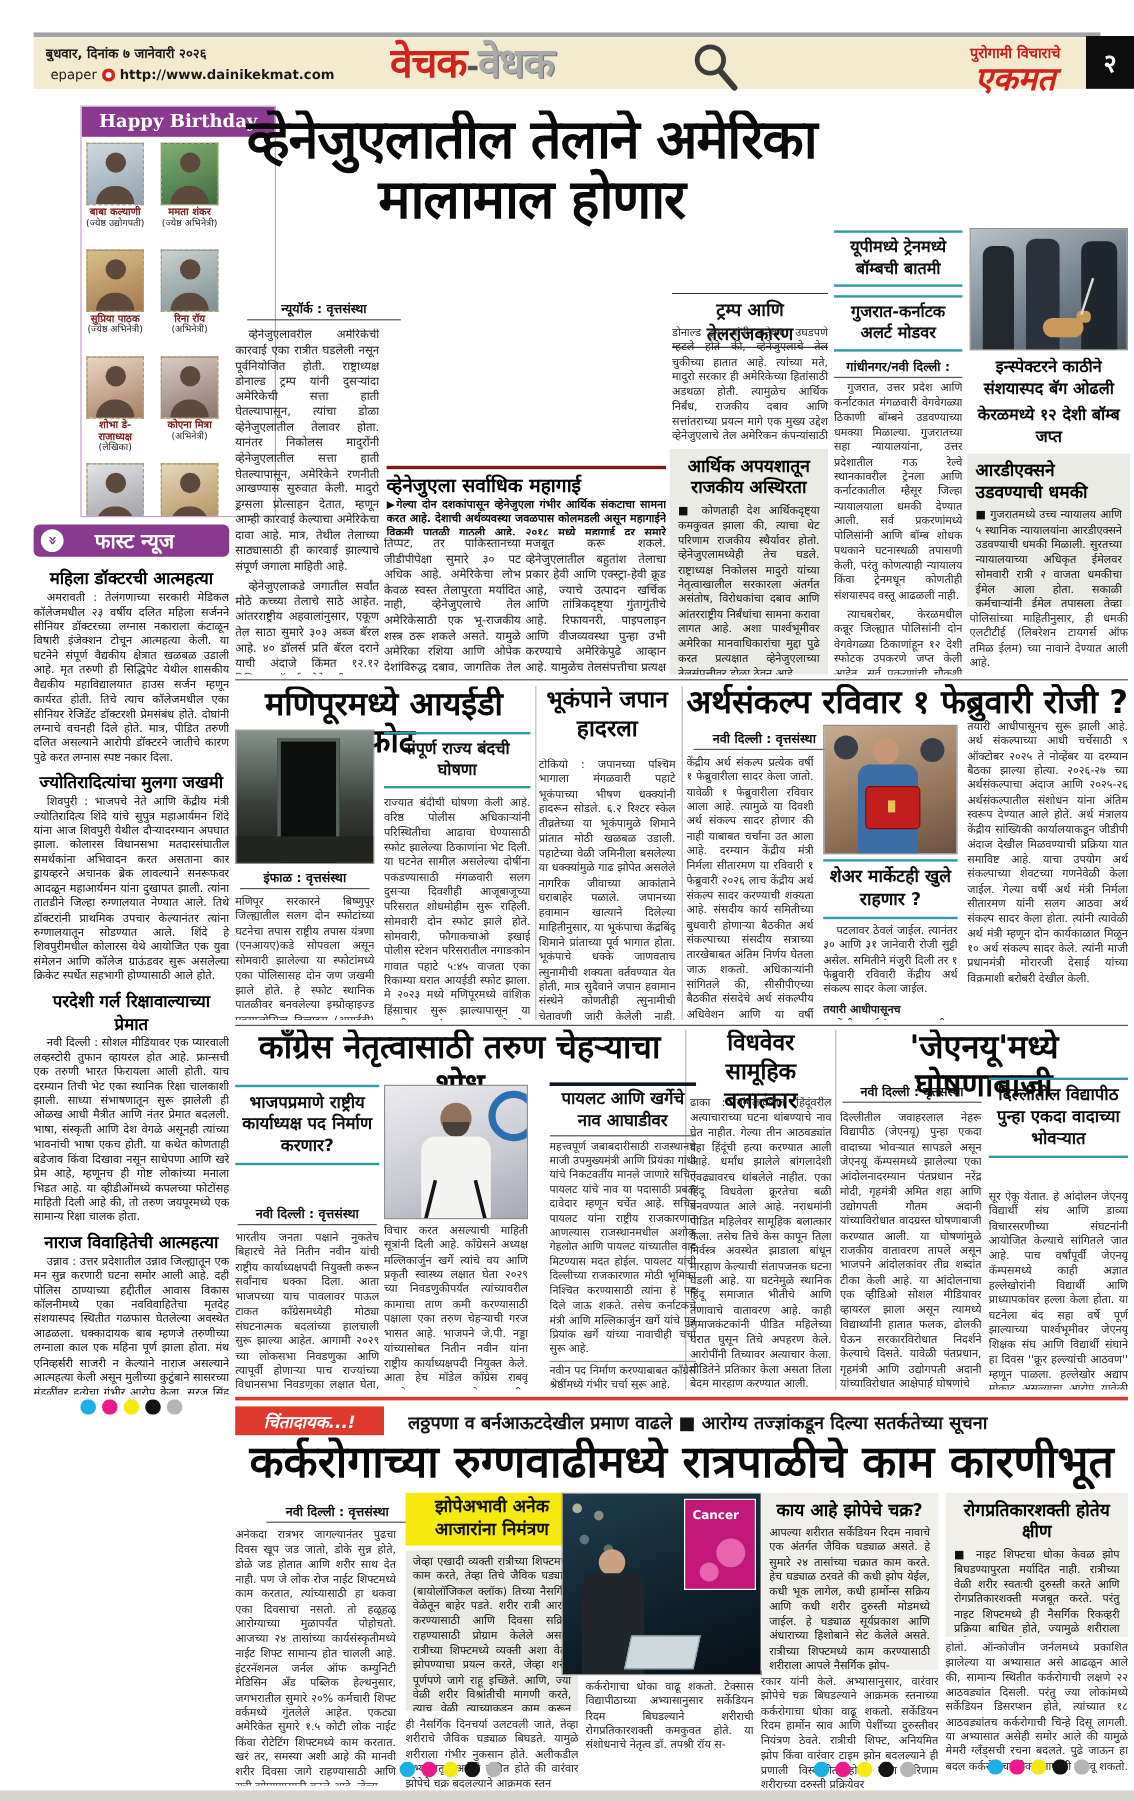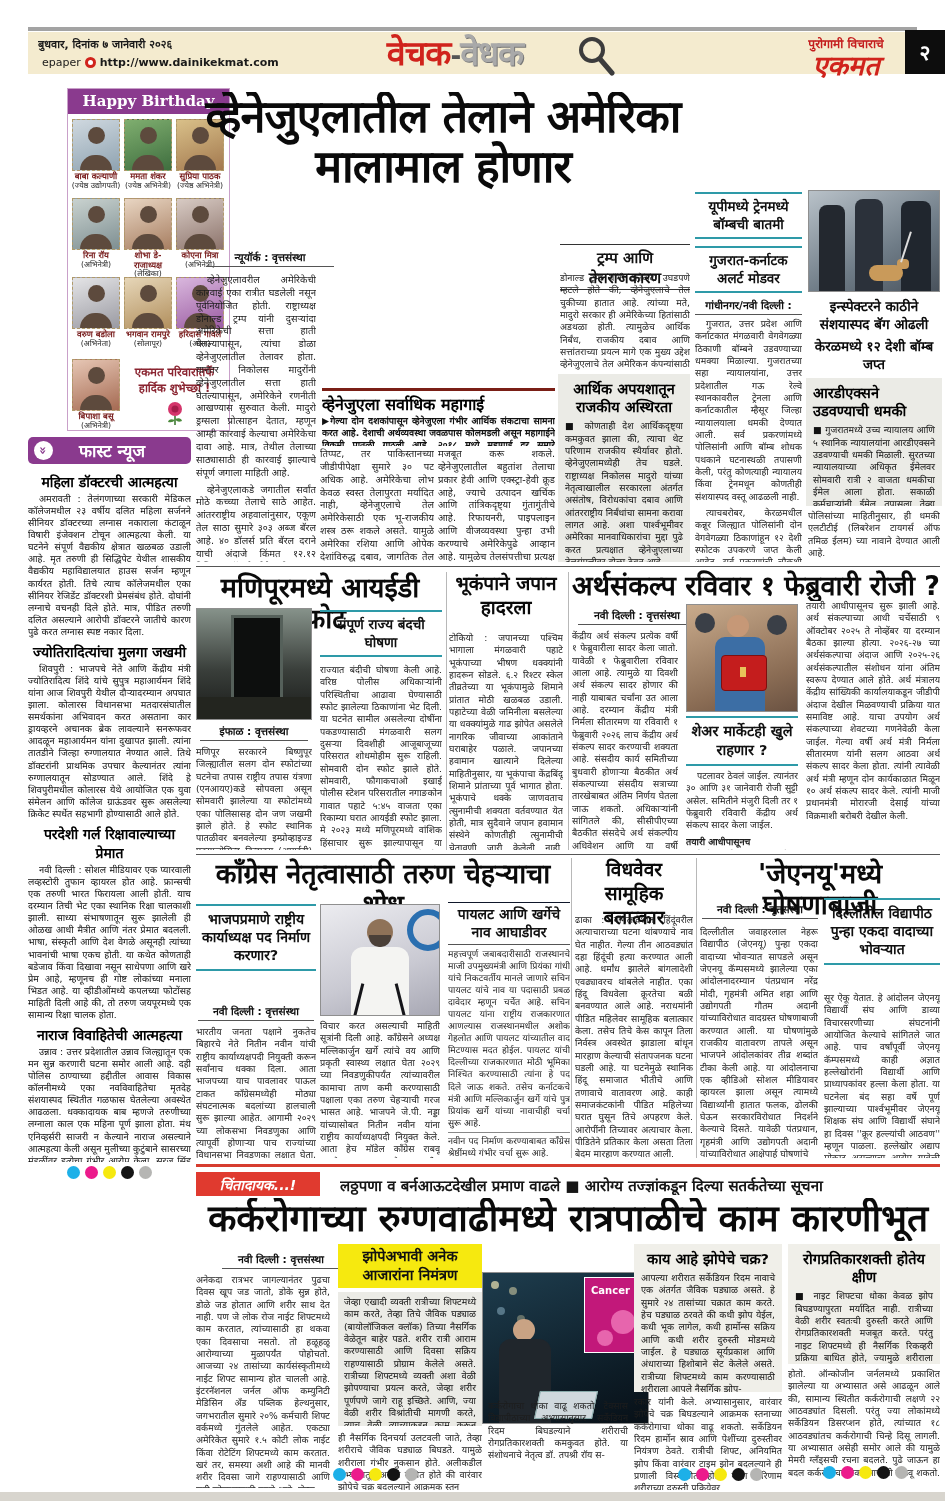--- a/index.html
+++ b/index.html
@@ -11,34 +11,34 @@
   .hr{position:absolute;height:1px;background:#555;}
   .vr{position:absolute;width:1px;background:#b8b8b8;}
   
   .mast-gray{background:#a3a3a3;}
   .mast-band{background:#f4ebcf;}
   .date-line{font-size:11px;font-weight:bold;color:#1a1a1a;}
   .epaper{font-size:11px;color:#1a1a1a;display:flex;align-items:center;gap:4px;}
   .epaper b{font-weight:bold;}
   .ep-icon{width:11px;height:11px;border-radius:50%;background:#d0231c;display:inline-block;position:relative;}
   .ep-icon:after{content:"";position:absolute;left:3px;top:3px;width:5px;height:5px;border-radius:50%;background:#fff;}
-  .mast-title{text-align:center;font-weight:bold;font-size:34px;letter-spacing:-1px;white-space:nowrap;}
+  .mast-title{text-align:left;font-weight:bold;font-size:34px;letter-spacing:-1px;white-space:nowrap;}
   .mt-red{color:#d0231c;}
   .mt-sep{color:#555;font-size:26px;}
   .mt-gray{color:#a9a9a9;text-shadow:1px 1px 0 #777;}
   .tagline{font-size:12px;font-weight:bold;color:#c41e1e;text-align:center;}
   .brand{font-size:27px;font-weight:bold;font-style:italic;color:#d0231c;text-align:center;
          font-family:"DejaVu Serif","Liberation Serif",serif;}
   .pagebox{background:#0d0d0d;color:#fff;display:flex;align-items:center;justify-content:center;
            font-size:21px;font-weight:bold;}
   
   .bday{border:1px solid #c9a0c9;margin-left:39px;}
   .bday-head{height:25px;background:#8a3a8e;color:#fff;text-align:center;font-weight:bold;font-size:15px;
              line-height:25px;font-family:"DejaVu Serif","Liberation Serif",serif;}
-  .bday-grid{display:flex;flex-wrap:wrap;padding:3px 2px;}
+  .bday-grid{display:flex;flex-wrap:wrap;padding:3px 2px;gap:10px;}
   .bday-cell{width:52px;height:79px;text-align:center;}
   .bday-photo{width:46px;height:50px;margin:2px auto 1px;border:1px dashed #b09a6a;position:relative;}
   .bday-photo .hd{position:absolute;left:50%;top:7px;width:17px;height:17px;margin-left:-8.5px;border-radius:50%;background:#5d4a3d;}
   .bday-photo .sh{position:absolute;left:50%;bottom:0;width:32px;height:15px;margin-left:-16px;border-radius:15px 15px 0 0;background:#5d4a3d;}
   .ph0{background:linear-gradient(160deg,#cfd8df,#8fa3b1);} .ph1{background:linear-gradient(160deg,#7fae6f,#3f6e3f);}
   .ph2{background:linear-gradient(160deg,#d9c089,#a3794f);} .ph3{background:linear-gradient(160deg,#c9d2cf,#7e8f92);}
   .ph4{background:linear-gradient(160deg,#e8d5c2,#a87f62);} .ph5{background:linear-gradient(160deg,#d8cbc4,#8d746c);}
   .ph6{background:linear-gradient(160deg,#e4e4e6,#9a9aa2);} .ph7{background:linear-gradient(160deg,#e6d6b8,#b2905e);}
   .ph8{background:linear-gradient(160deg,#d9b7dd,#9b5ca2);} .ph9{background:linear-gradient(160deg,#e6c6b4,#a56a52);}
   .bday-name{font-size:8.4px;font-weight:bold;color:#7a2020;line-height:1.15;}
@@ -324,21 +324,21 @@
   <div class="b j" style="left:196px;top:1026px;width:120px;height:132px;font-size:9.2px;">भारतीय जनता पक्षाने नुकतेच बिहारचे नेते नितीन नवीन यांची राष्ट्रीय कार्याध्यक्षपदी नियुक्ती करून सर्वांनाच धक्का दिला. आता भाजपच्या याच पावलावर पाऊल टाकत काँग्रेसमध्येही मोठ्या संघटनात्मक बदलांच्या हालचाली सुरू झाल्या आहेत. आगामी २०२९ च्या लोकसभा निवडणुका आणि त्यापूर्वी होणाऱ्या पाच राज्यांच्या विधानसभा निवडणुका लक्षात घेता, काँग्रेस पक्ष आता तरुण अध्यक्षाबाबत</div>
   <div class="b photo" style="left:320px;top:904px;width:120px;height:112px;background:linear-gradient(160deg,#ececf0,#c9c9d2 60%,#a8a8b4);">
     <div style="position:absolute;left:86px;top:4px;width:30px;height:30px;border-radius:50%;border:6px solid #2a6fb0;"></div>
     <div style="position:absolute;left:46px;top:14px;width:26px;height:26px;border-radius:50%;background:#8f7258;"></div>
     <div style="position:absolute;left:48px;top:30px;width:22px;height:12px;border-radius:0 0 10px 10px;background:#4b4038;"></div>
     <div style="position:absolute;left:30px;top:42px;width:58px;height:70px;border-radius:12px 12px 0 0;background:#f4f4f2;"></div>
     <div style="position:absolute;left:36px;top:78px;width:3px;height:36px;background:#15151a;transform:rotate(14deg);"></div>
     <div style="position:absolute;left:78px;top:78px;width:3px;height:36px;background:#15151a;transform:rotate(-14deg);"></div>
   </div>
   <div class="b j" style="left:320px;top:1020px;width:120px;height:138px;font-size:9.2px;">विचार करत असल्याची माहिती सूत्रांनी दिली आहे. काँग्रेसने अध्यक्ष मल्लिकार्जुन खर्गे त्यांचे वय आणि प्रकृती स्वास्थ्य लक्षात घेता २०२९ च्या निवडणुकीपर्यंत त्यांच्यावरील कामाचा ताण कमी करण्यासाठी पक्षाला एका तरुण चेहऱ्याची गरज भासत आहे. भाजपने जे.पी. नड्डा यांच्यासोबत नितीन नवीन यांना राष्ट्रीय कार्याध्यक्षपदी नियुक्त केले. आता हेच मॉडेल काँग्रेस राबवू शकते. भाजपप्रमाणेच राष्ट्रीय कार्याध्यक्ष हे</div>
-  <div class="b" style="left:448px;top:902px;width:122px;height:256px;border-top:1px solid #0f172a;">
+  <div class="b" style="left:458px;top:902px;width:122px;height:256px;border-top:3px solid #0f172a;">
     <div style="font-size:14px;font-weight:bold;text-align:center;line-height:1.25;padding:3px 0;border-bottom:1px solid #555;">पायलट आणि खर्गेचे नाव आघाडीवर</div>
     <div class="j" style="font-size:9px;padding-top:3px;">महत्त्वपूर्ण जबाबदारीसाठी राजस्थानचे माजी उपमुख्यमंत्री आणि प्रियंका गांधी यांचे निकटवर्तीय मानले जाणारे सचिन पायलट यांचे नाव या पदासाठी प्रबळ दावेदार म्हणून चर्चेत आहे. सचिन पायलट यांना राष्ट्रीय राजकारणात आणल्यास राजस्थानमधील अशोक गेहलोत आणि पायलट यांच्यातील वाद मिटण्यास मदत होईल. पायलट यांची दिल्लीच्या राजकारणात मोठी भूमिका निश्चित करण्यासाठी त्यांना हे पद दिले जाऊ शकते. तसेच कर्नाटकचे मंत्री आणि मल्लिकार्जुन खर्गे यांचे पुत्र प्रियांक खर्गे यांच्या नावाचीही चर्चा सुरू आहे.</div>
     <div class="j" style="font-size:9px;border-top:1px solid #888;margin-top:3px;padding-top:2px;">नवीन पद निर्माण करण्याबाबत काँग्रेस श्रेष्ठींमध्ये गंभीर चर्चा सुरू आहे.</div>
   </div>
 
   <div class="b h4" style="left:575px;top:858px;width:118px;">विधवेवर सामूहिक बलात्कार</div>
   <div class="b j" style="left:575px;top:914px;width:118px;height:244px;font-size:9.2px;">ढाका : बांगलादेशात हिंदूंवरील अत्याचाराच्या घटना थांबण्याचे नाव घेत नाहीत. गेल्या तीन आठवड्यांत दहा हिंदूंची हत्या करण्यात आली आहे. धर्मांध झालेले बांगलादेशी एवढ्यावरच थांबलेले नाहीत. एका हिंदू विधवेला क्रूरतेचा बळी बनवण्यात आले आहे. नराधमांनी पीडित महिलेवर सामूहिक बलात्कार केला. तसेच तिचे केस कापून तिला निर्वस्त्र अवस्थेत झाडाला बांधून मारहाण केल्याची संतापजनक घटना घडली आहे. या घटनेमुळे स्थानिक हिंदू समाजात भीतीचे आणि तणावाचे वातावरण आहे. काही समाजकंटकांनी पीडित महिलेच्या घरात घुसून तिचे अपहरण केले. आरोपींनी तिच्यावर अत्याचार केला. पीडितेने प्रतिकार केला असता तिला बेदम मारहाण करण्यात आली.</div>
 
   <div class="b h3" style="left:700px;top:858px;width:240px;">'जेएनयू'मध्ये घोषणाबाजी</div>
   <div class="b byline" style="left:702px;top:902px;width:116px;">नवी दिल्ली : वृत्तसंस्था</div>
@@ -353,21 +353,21 @@
 
   <div class="b byline" style="left:222px;top:1252px;width:118px;">नवी दिल्ली : वृत्तसंस्था</div>
   <div class="b j" style="left:196px;top:1274px;width:134px;height:214px;font-size:9.2px;">अनेकदा रात्रभर जागल्यानंतर पुढचा दिवस खूप जड जातो, डोके सुन्न होते, डोळे जड होतात आणि शरीर साथ देत नाही. पण जे लोक रोज नाईट शिफ्टमध्ये काम करतात, त्यांच्यासाठी हा थकवा एका दिवसाचा नसतो. तो हळूहळू आरोग्याच्या मुळापर्यंत पोहोचतो. आजच्या २४ तासांच्या कार्यसंस्कृतीमध्ये नाईट शिफ्ट सामान्य होत चालली आहे. इंटरनॅशनल जर्नल ऑफ कम्युनिटी मेडिसिन अँड पब्लिक हेल्थनुसार, जगभरातील सुमारे २०% कर्मचारी शिफ्ट वर्कमध्ये गुंतलेले आहेत. एकट्या अमेरिकेत सुमारे १.५ कोटी लोक नाईट किंवा रोटेटिंग शिफ्टमध्ये काम करतात. खरं तर, समस्या अशी आहे की मानवी शरीर दिवसा जागे राहण्यासाठी आणि रात्री झोपण्यासाठी बनले आहे. जेव्हा</div>
 
   <div class="b ybox" style="left:338px;top:1244px;width:144px;height:44px;">झोपेअभावी अनेक आजारांना निमंत्रण</div>
   <div class="b graybox" style="left:338px;top:1292px;width:144px;height:134px;padding:4px 6px;">
     <div class="gt">जेव्हा एखादी व्यक्ती रात्रीच्या शिफ्टमध्ये काम करते, तेव्हा तिचे जैविक घड्याळ (बायोलॉजिकल क्लॉक) तिच्या नैसर्गिक वेळेतून बाहेर पडते. शरीर रात्री आराम करण्यासाठी आणि दिवसा सक्रिय राहण्यासाठी प्रोग्राम केलेले असते. रात्रीच्या शिफ्टमध्ये व्यक्ती अशा वेळी झोपण्याचा प्रयत्न करते, जेव्हा शरीर पूर्णपणे जागे राहू इच्छिते. आणि, ज्या वेळी शरीर विश्रांतीची मागणी करते, त्याच वेळी त्याच्याकडून काम करून घेतले जाते. या उलटसुलटपणामुळे झोपेवर परिणाम होतो. झोप गाढ लागत नाही.</div>
   </div>
   <div class="b j" style="left:338px;top:1432px;width:144px;height:58px;font-size:9.2px;">ही नैसर्गिक दिनचर्या उलटवली जाते, तेव्हा शरीराचे जैविक घड्याळ बिघडते. यामुळे शरीराला गंभीर नुकसान होते. अलीकडील अभ्यासातून असेही सूचित होते की वारंवार झोपेचे चक्र बदलल्याने आक्रमक स्तन</div>
 
-  <div class="b photo" style="left:482px;top:1244px;width:167px;height:152px;background:linear-gradient(160deg,#1e3d4e,#0d1c26 70%,#081017);margin-top:28px;">
+  <div class="b photo" style="left:468px;top:1244px;width:167px;height:152px;background:linear-gradient(160deg,#1e3d4e,#0d1c26 70%,#081017);">
     <div style="position:absolute;left:8px;top:8px;width:8px;height:8px;border-radius:50%;background:rgba(240,230,180,.7);box-shadow:18px 6px 0 rgba(240,230,180,.5), 6px 26px 0 rgba(180,220,240,.4), 26px 34px 0 rgba(240,230,180,.35);"></div>
     <div style="position:absolute;left:30px;top:46px;width:22px;height:22px;border-radius:50%;background:#c9a384;"></div>
     <div style="position:absolute;left:16px;top:66px;width:52px;height:86px;border-radius:12px 12px 0 0;background:#20262c;"></div>
     <div style="position:absolute;left:54px;top:118px;width:56px;height:26px;background:#cfd8dd;transform:skewX(-12deg);border:1px solid #8aa;"></div>
     <div style="position:absolute;right:4px;top:4px;width:58px;height:74px;background:#c2187a;border:1px solid #fff;">
       <svg width="58" height="74" viewBox="0 0 58 74">
         <circle cx="38" cy="44" r="12" fill="#e765ad"></circle>
         <circle cx="20" cy="60" r="8" fill="#e765ad"></circle>
         <text x="6" y="16" fill="#fff" font-size="10" font-weight="bold">Cancer</text>
       </svg>

